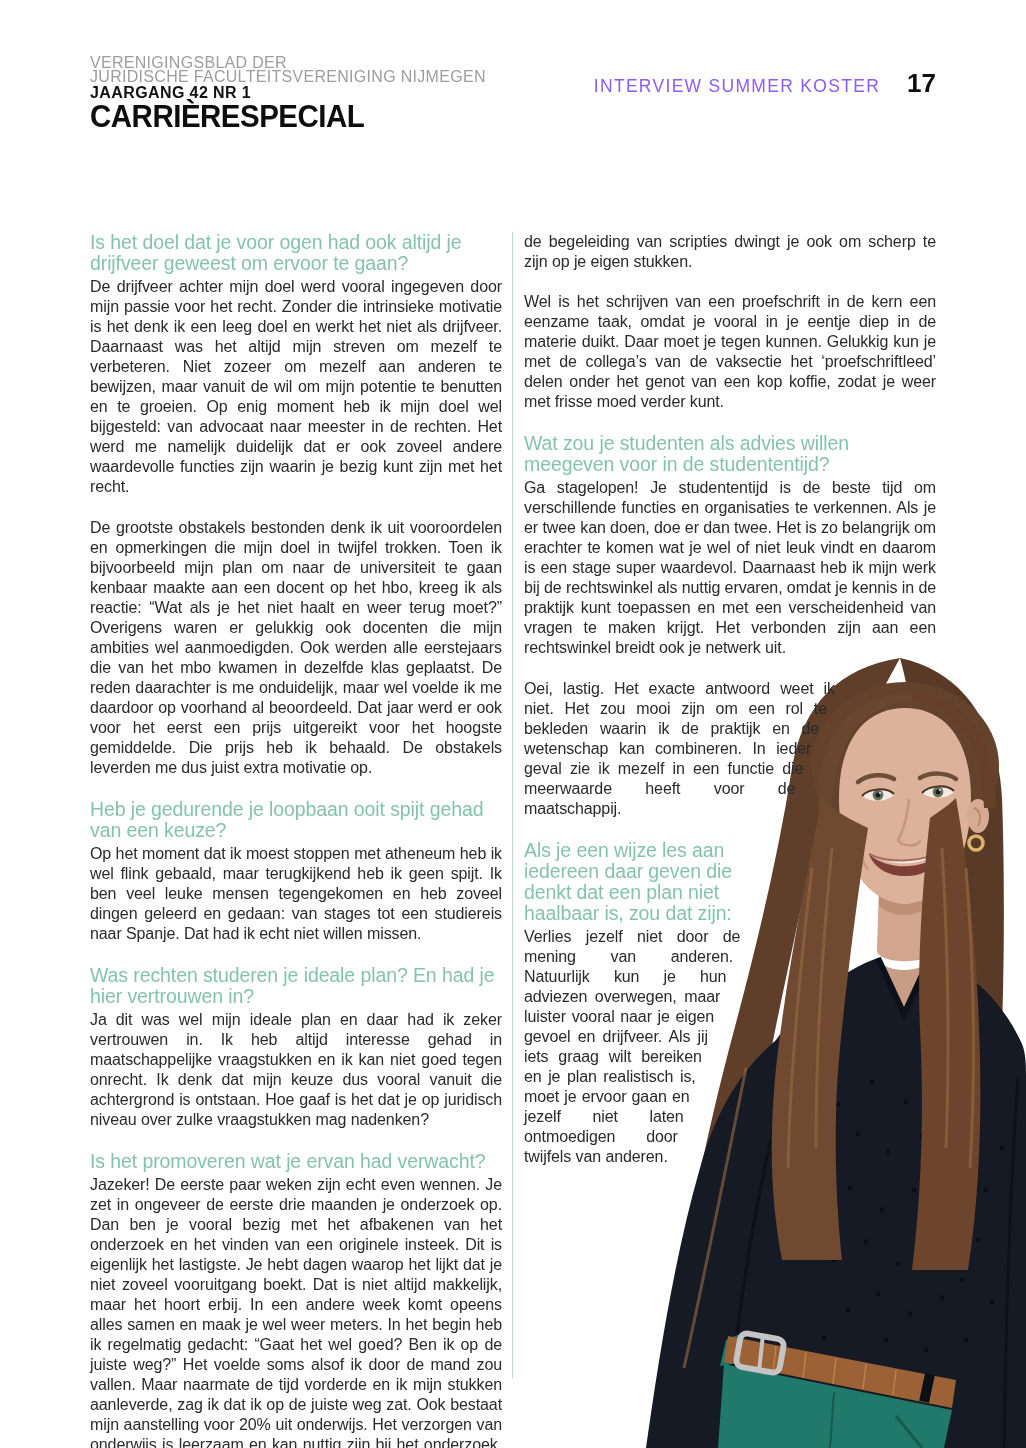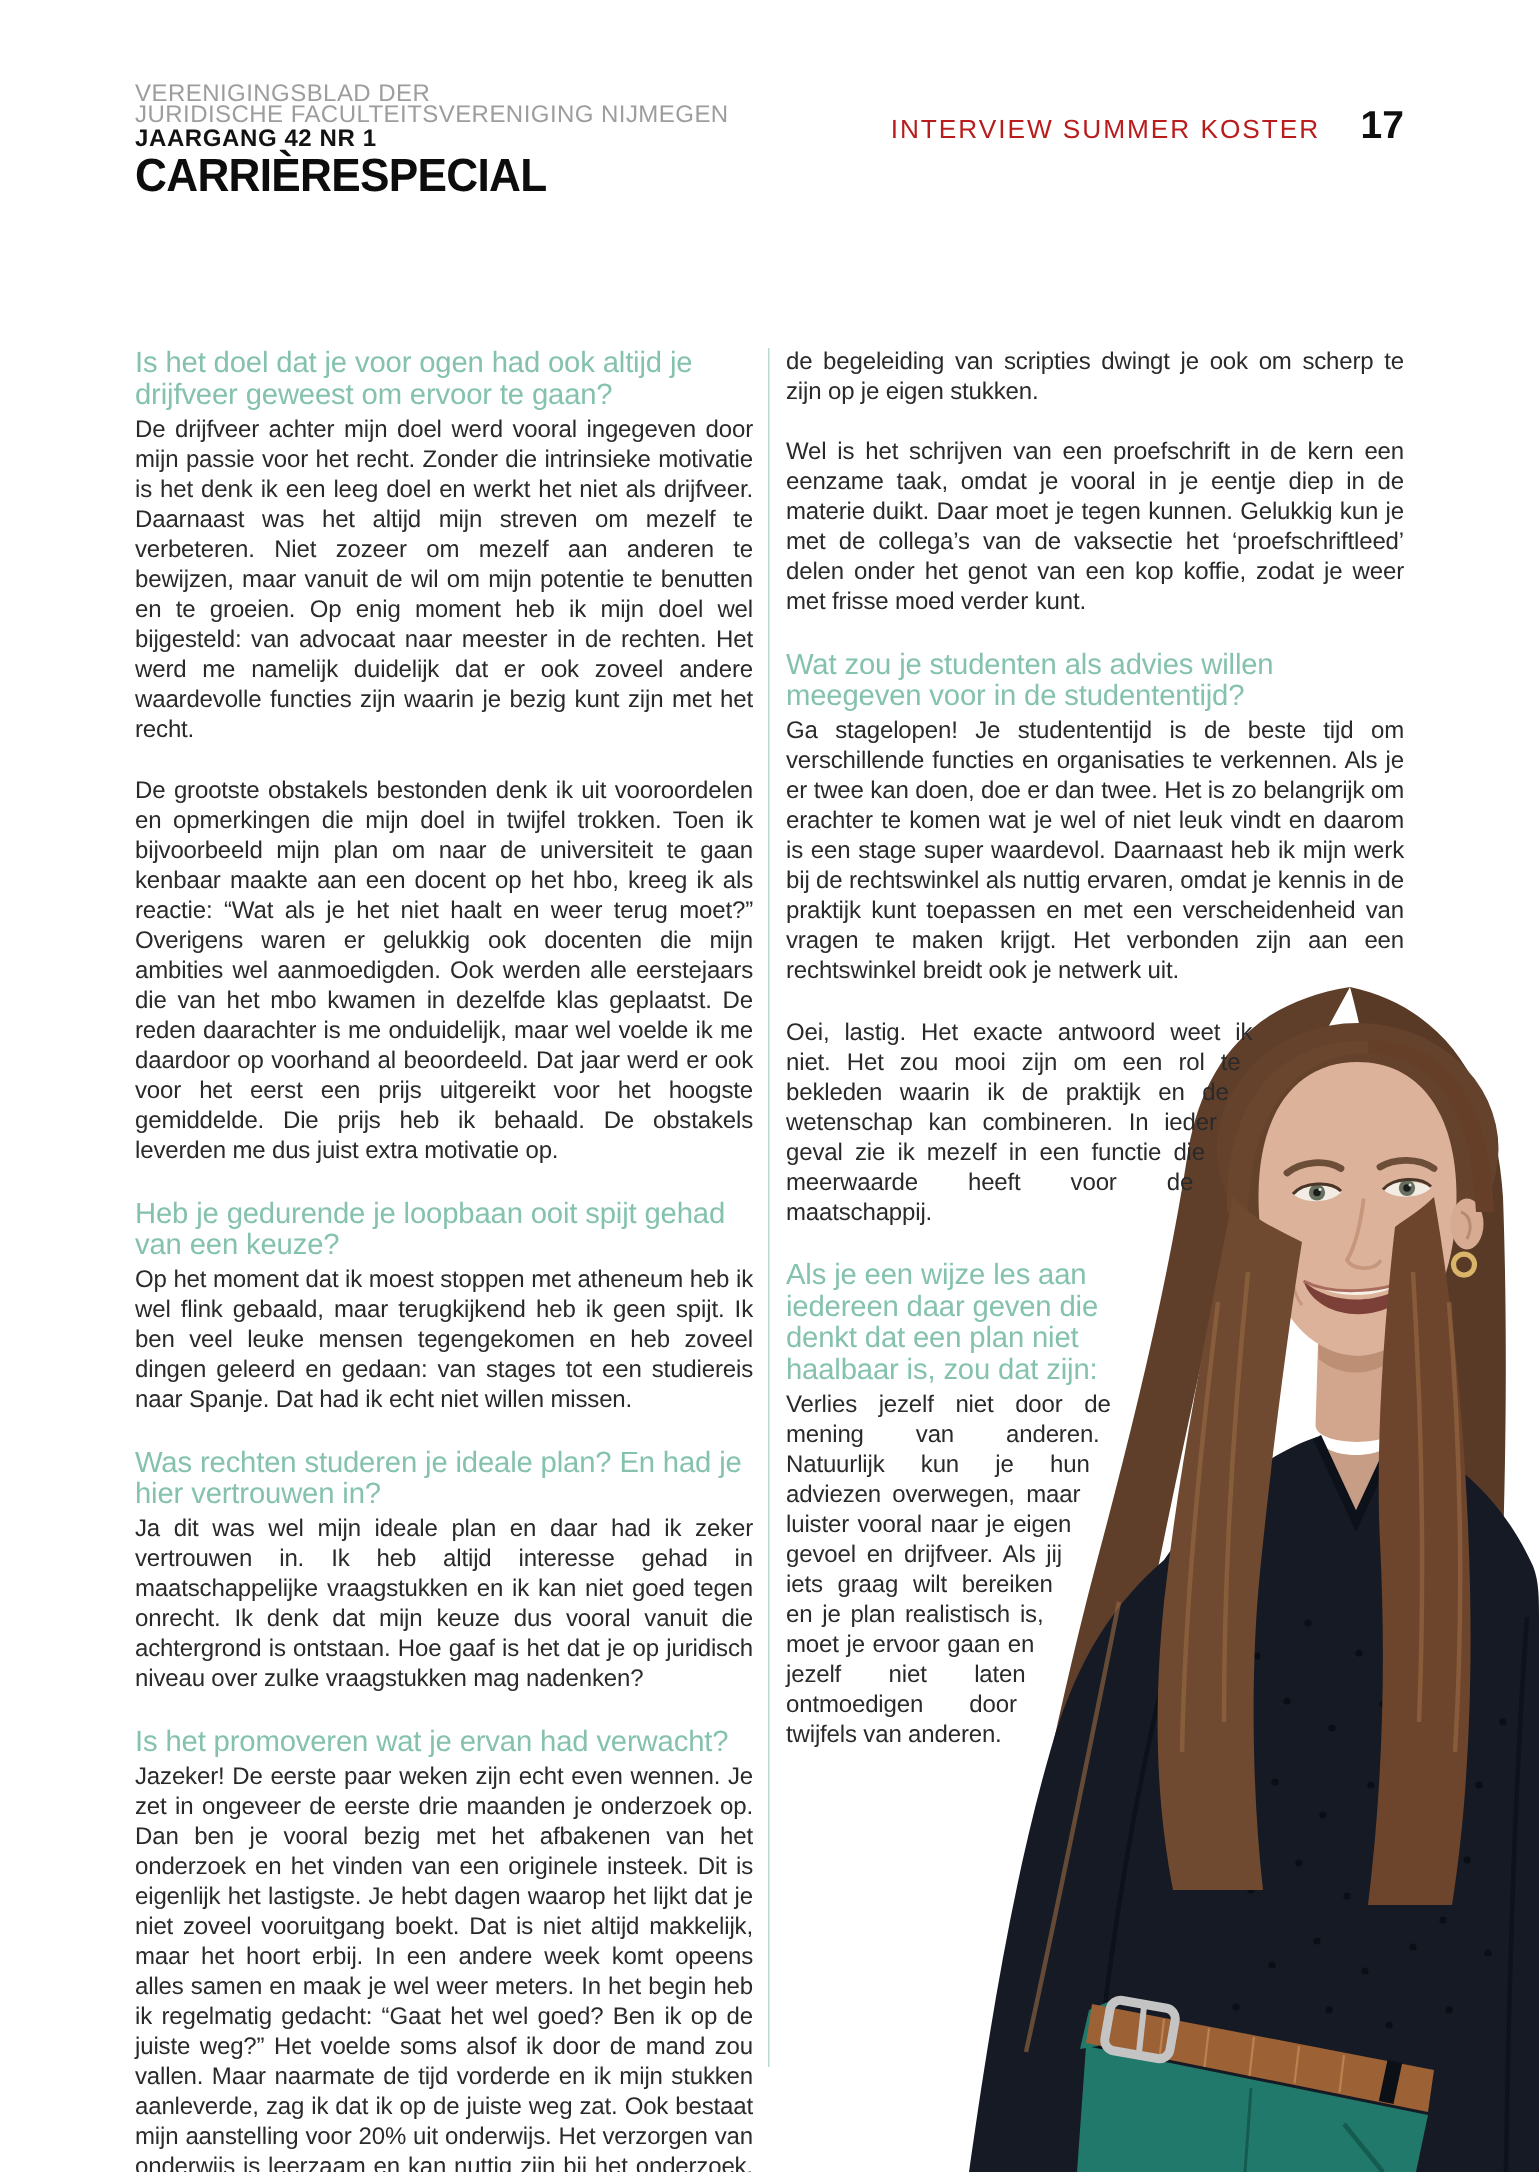--- a/index.html
+++ b/index.html
@@ -26,21 +26,21 @@
     font-size:31px; line-height:31px; letter-spacing:-0.5px;
     color:#0d0d0d; font-weight:800; font-stretch:condensed;
     transform:scaleX(0.95); transform-origin:left center; white-space:nowrap;
   }
 
   
   .header-right {
     position:absolute; top:68px; right:90px; z-index:2;
     display:flex; align-items:baseline; gap:27px;
   }
-  .header-label { font-size:17.5px; letter-spacing:1.3px; color:#b91c1c; font-stretch:condensed; }
+  .header-label { font-size:17.5px; letter-spacing:1.3px; color:#8b5cf6; font-stretch:condensed; }
   .page-number { font-size:26px; font-weight:700; color:#0f0f0f; }
 
   
   .columns {
     position:absolute; left:90px; top:232px; width:846px; z-index:2;
     display:flex; align-items:flex-start;
   }
   .col-left  { width:412px; flex:0 0 412px; }
   .col-divider { width:1px; flex:0 0 1px; height:1146px; background:#b9dcca; margin-left:10px; }
   .col-right { width:412px; flex:0 0 412px; margin-left:11px; }

